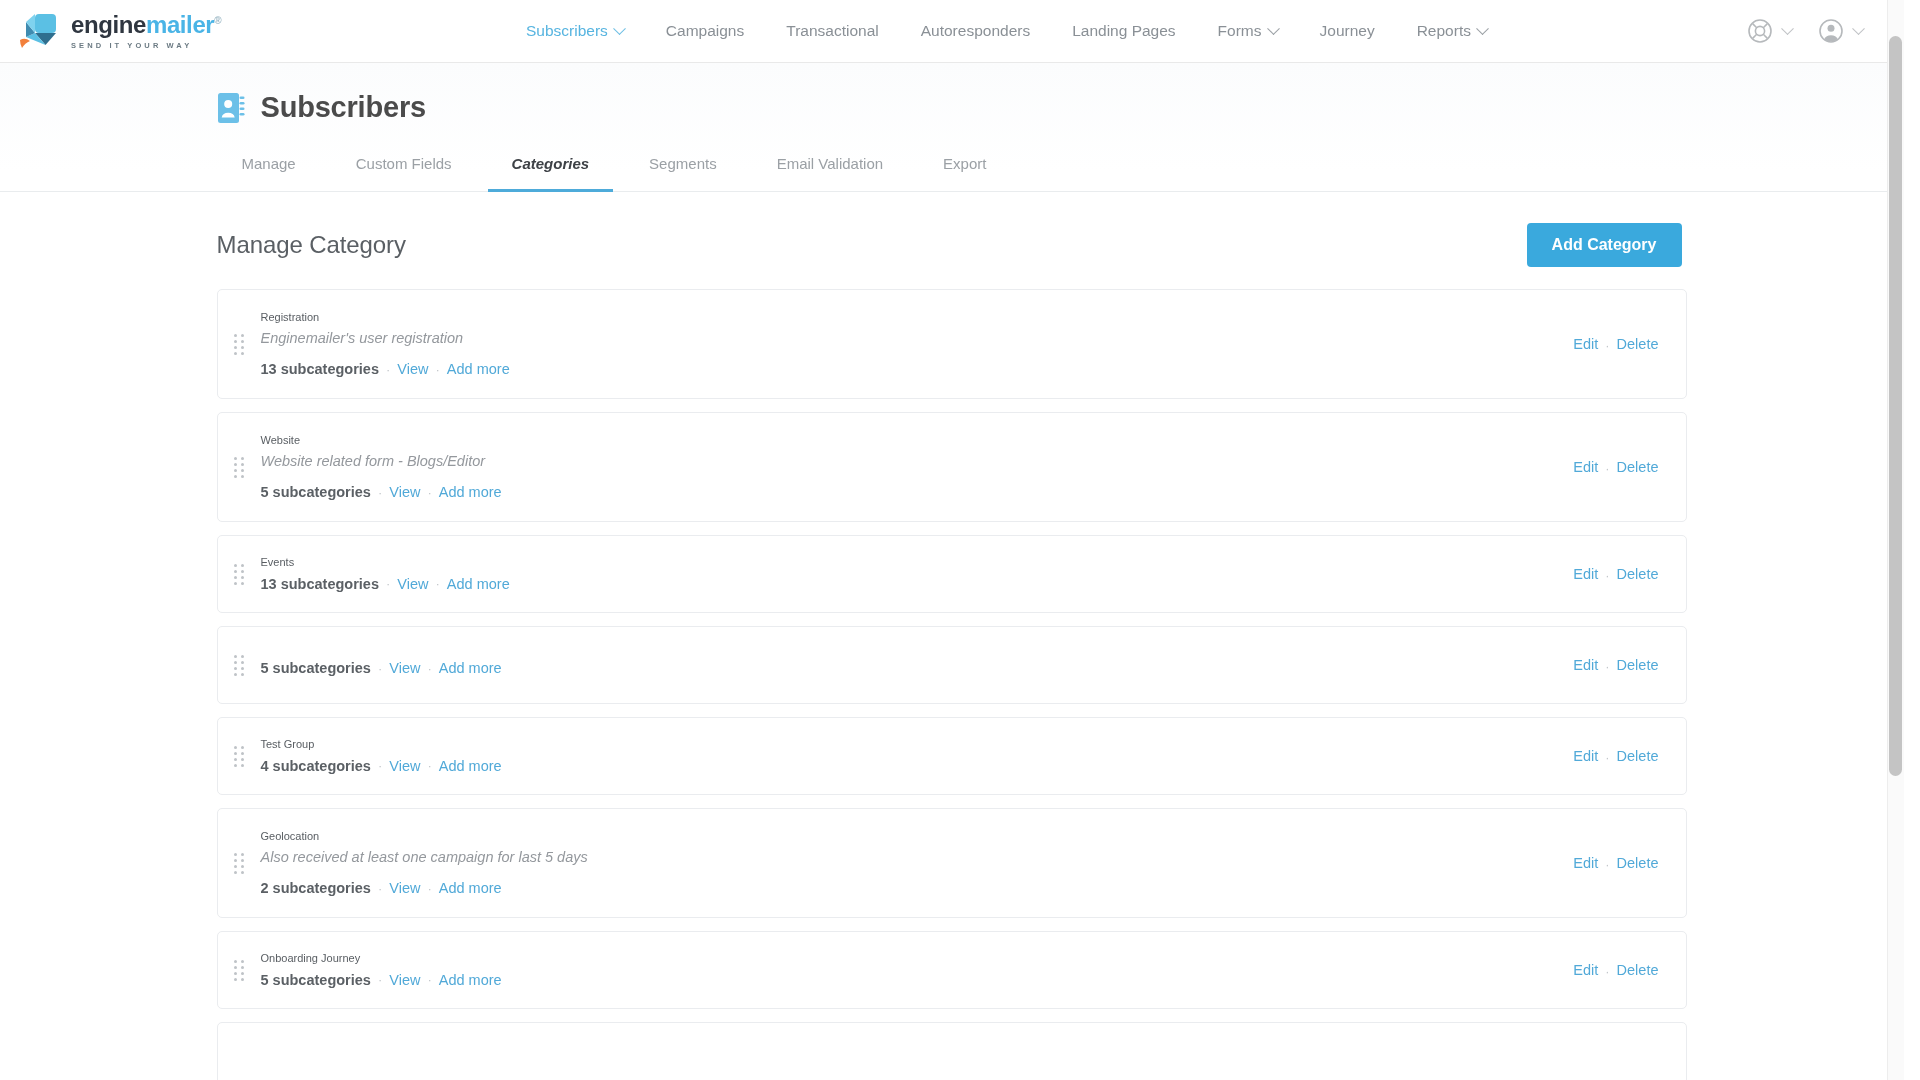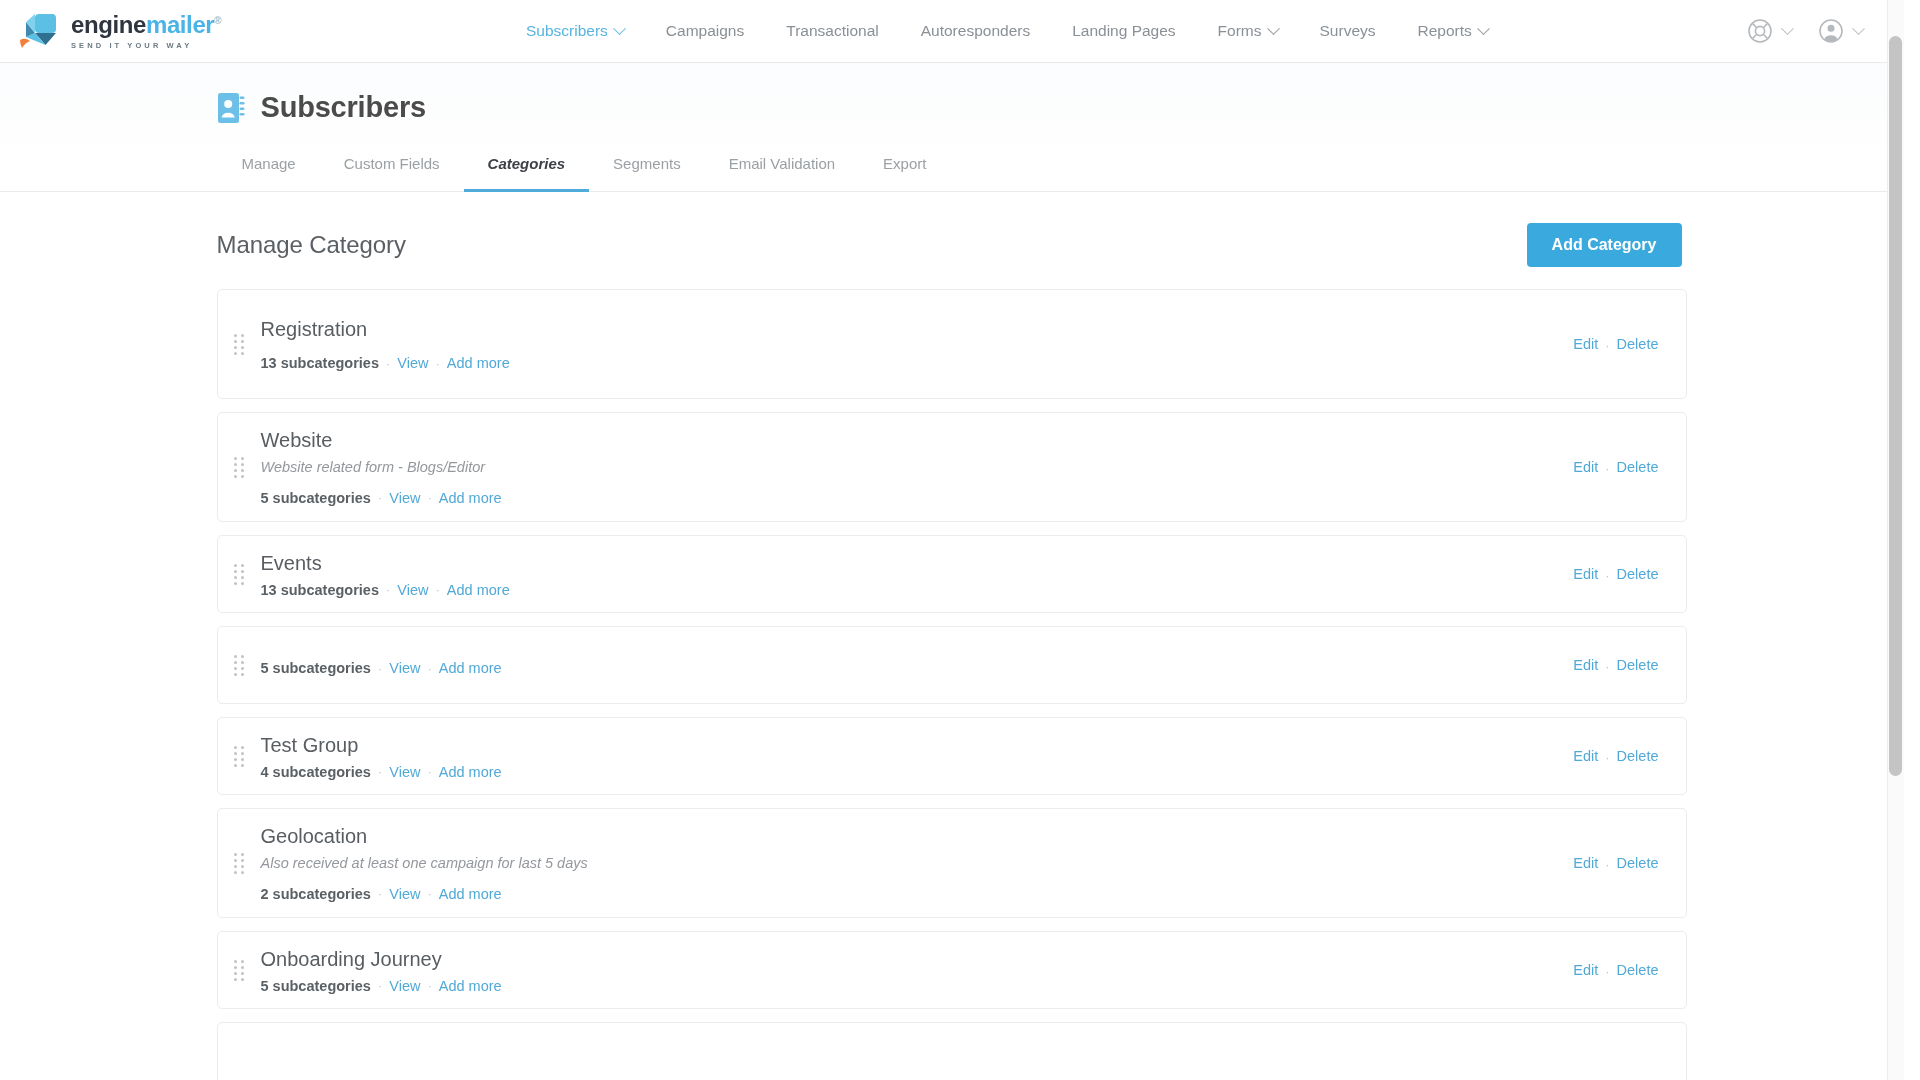--- a/index.html
+++ b/index.html
@@ -143,21 +143,21 @@
     font-size: 29px;
     font-weight: 700;
     color: #4b4b4b;
     letter-spacing: -0.2px;
   }
 
   .tabs {
     display: flex;
     align-items: flex-end;
     margin-top: 21px;
-    gap: 0;
+    gap: 12px;
   }
   .tab {
     font-size: 15px;
     color: #9ba0a5;
     padding: 10px 24px 17px 24px;
     cursor: pointer;
     white-space: nowrap;
     border-bottom: 3px solid transparent;
     margin-bottom: -1px;
   }
@@ -222,21 +222,21 @@
     display: grid;
     grid-template-columns: 3px 3px;
     grid-auto-rows: 3px;
     gap: 3px 4px;
   }
   .dots i { display: block; width: 3px; height: 3px; border-radius: 50%; background: #bfc3c7; }
 
   .card-body { flex: 1 1 auto; padding-left: 12px; min-width: 0; }
 
   .cat-name {
-    font-size: 20px;
+    font-size: 11px;
     color: #585d62;
     line-height: 1.25;
   }
   .cat-desc {
     font-style: italic;
     font-size: 14.5px;
     color: #9094999e;
     color: #94989d;
     margin-top: 5px;
     line-height: 1.3;
@@ -316,21 +316,21 @@
           <span>Autoresponders</span>
         </div>
         <div class="nav-item">
           <span>Landing Pages</span>
         </div>
         <div class="nav-item">
           <span>Forms</span>
           <span class="chev"></span>
         </div>
         <div class="nav-item">
-          <span>Surveys</span>
+          <span>Journey</span>
         </div>
         <div class="nav-item">
           <span>Reports</span>
           <span class="chev"></span>
         </div>
       </nav>
 
       <div class="topright">
         <div class="tr-group">
           <svg width="26" height="26" viewBox="0 0 26 26">
@@ -399,20 +399,21 @@
                 <i></i>
                 <i></i>
                 <i></i>
                 <i></i>
                 <i></i>
                 <i></i>
               </div>
           </div>
           <div class="card-body">
             <div class="cat-name">Registration</div>
+            <div class="cat-desc">Enginemailer's user registration</div>
             <div class="cat-meta">
               <span class="cat-count">13 subcategories</span>
               <span class="sep">·</span>
               <span class="lnk">View</span>
               <span class="sep">·</span>
               <span class="lnk">Add more</span>
             </div>
           </div>
           <div class="card-actions">
             <span class="lnk">Edit</span>

